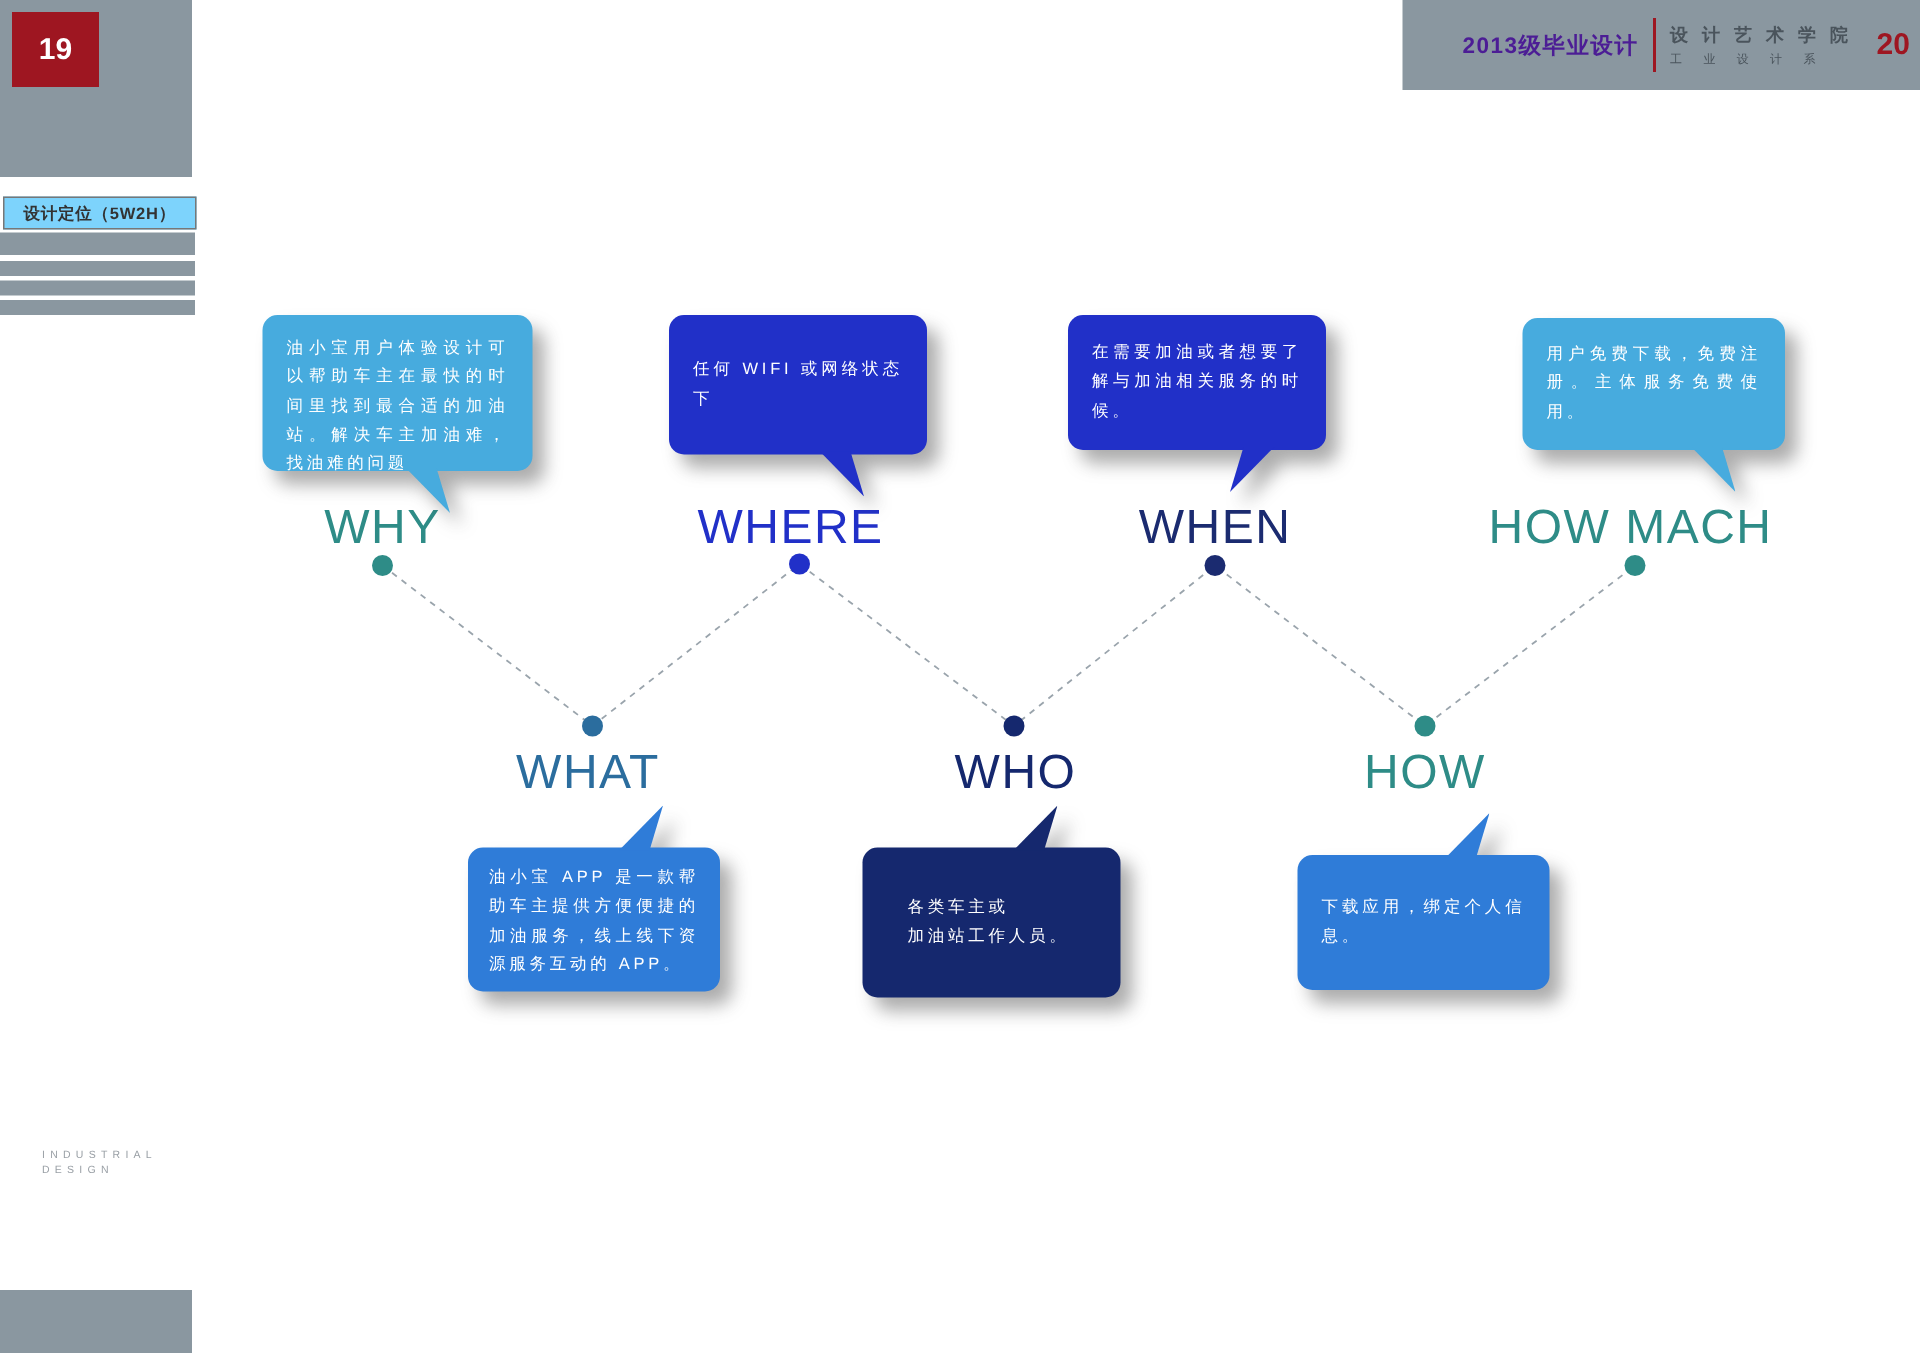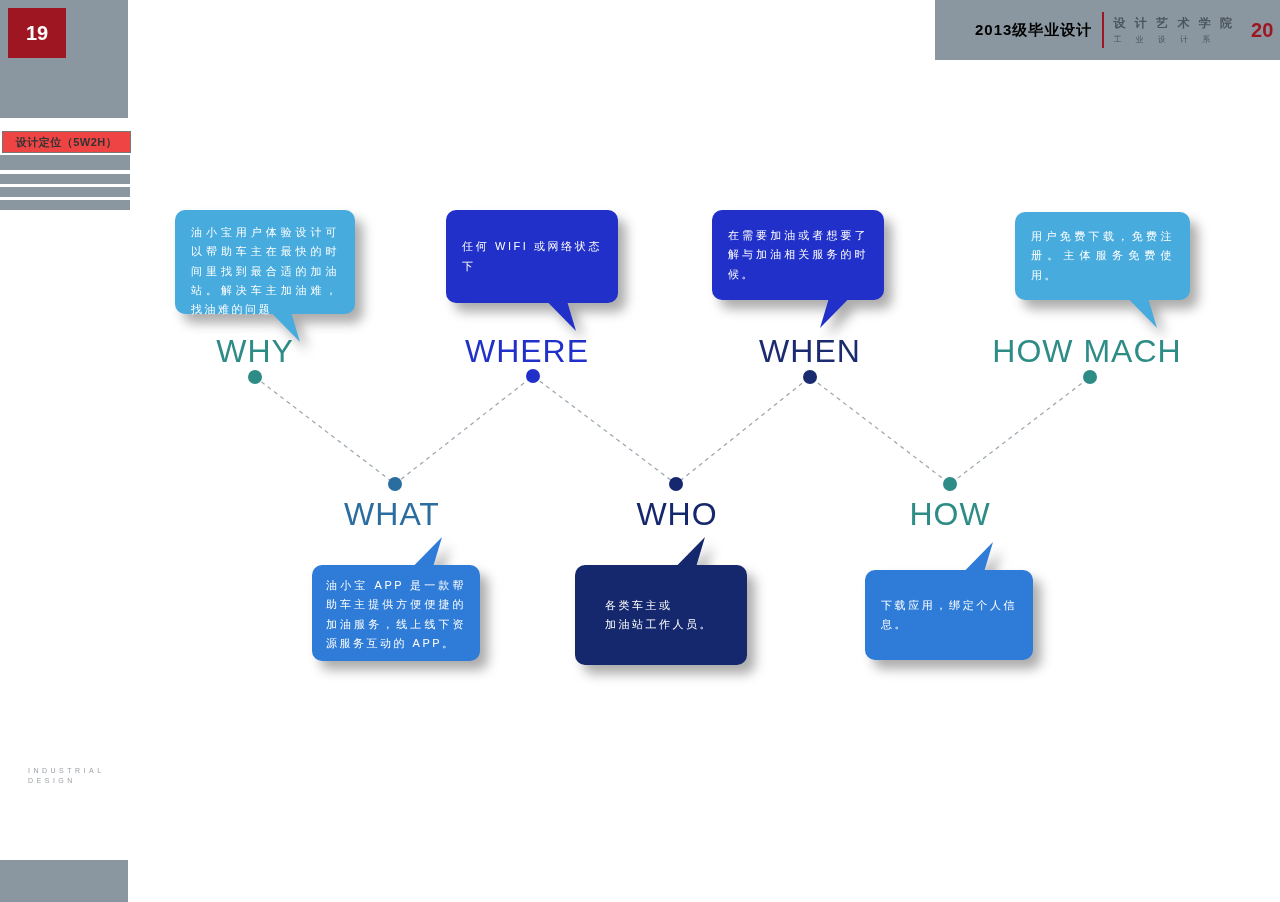--- a/index.html
+++ b/index.html
@@ -4,21 +4,21 @@
 <style>
   html,body{margin:0;padding:0;}
   body{width:1280px;height:902px;position:relative;background:#fff;overflow:hidden;
        font-family:"Liberation Sans",sans-serif;}
   .abs{position:absolute;}
 
   
   #sidebar-top{left:0;top:0;width:128px;height:118px;}
   #page-badge{left:8px;top:8px;width:58px;height:50px;display:flex;align-items:center;
               justify-content:center;color:#fff;font-size:20px;font-weight:bold;}
-  #section-label{left:2px;top:131px;width:127px;height:20px;border:1px solid #777;background:#ef4444;
+  #section-label{left:2px;top:131px;width:127px;height:20px;border:1px solid #777;background:#7dd3fc;
                  display:flex;align-items:center;justify-content:center;font-size:11px;color:#333;
                  font-weight:bold;letter-spacing:.5px;}
   .stripe{left:0;width:130px;}
   #stripe1{top:155px;height:15px;}
   #stripe2{top:174px;height:10px;}
   #stripe3{top:187px;height:10px;}
   #stripe4{top:200px;height:10px;}
   #sidebar-bottom{left:0;top:860px;width:128px;height:42px;}
 
   
@@ -95,21 +95,21 @@
 <div class="abs stripe" id="stripe3" style="background-color: rgb(138, 151, 160);"></div>
 <div class="abs stripe" id="stripe4" style="background-color: rgb(138, 151, 160);"></div>
 <div class="abs" id="sidebar-bottom" style="background-color: rgb(138, 151, 160);"></div>
 
 <div class="abs" id="logo">
   <div class="logo-sub">INDUSTRIAL</div>
   <div class="logo-sub">DESIGN</div>
 </div>
 
 <div class="abs" id="header-bar" style="background-color: rgb(138, 151, 160);">
-  <span id="header-title" style="color: #000000;">2013级毕业设计</span>
+  <span id="header-title" style="color: #4c1d95;">2013级毕业设计</span>
   <span id="header-divider" style="background-color: rgb(158, 22, 33);"></span>
   <span id="header-school">
     <span class="school1">设 计 艺 术 学 院</span>
     <span class="school2">工 业 设 计 系</span>
   </span>
   <span id="header-page" style="color: rgb(158, 22, 33);">20</span>
 </div>
 
 <svg class="abs" id="zigzag" width="1280" height="902">
   <polyline points="255,377 395,484 533,376 676,484 810,377 950,484 1090,377" fill="none" stroke="#9AA4AC" stroke-width="1.2" stroke-dasharray="4 4"></polyline>

